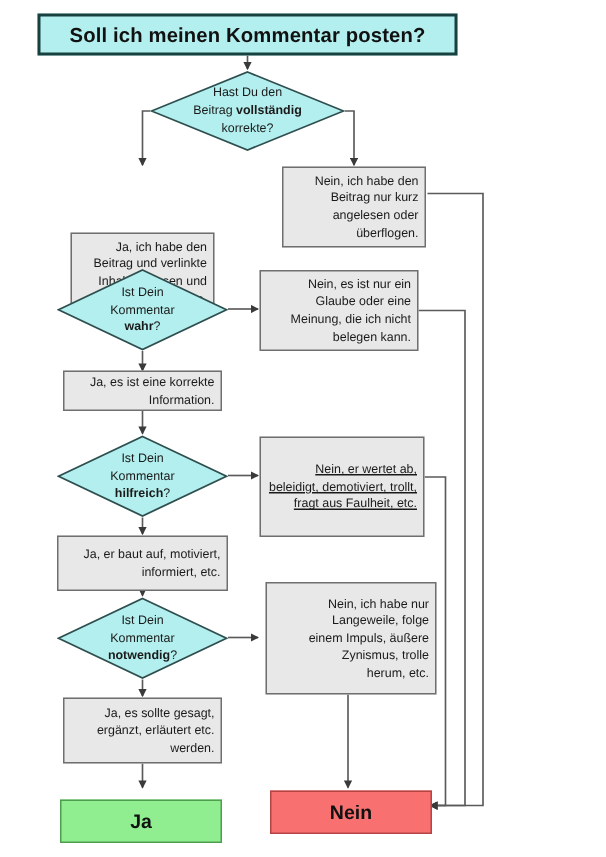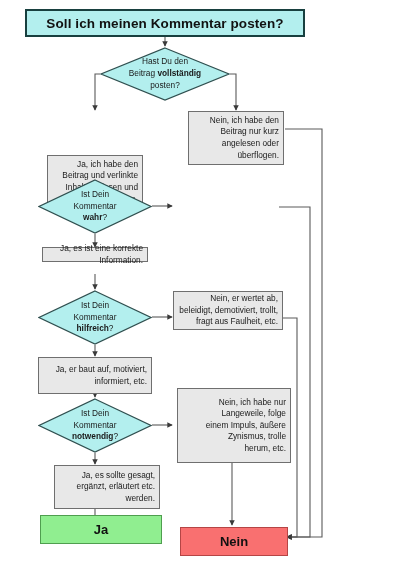--- a/index.html
+++ b/index.html
@@ -142,21 +142,21 @@
   </div>
 
   <div class="diamond-wrap" style="left:100px; top:47px; width:130px; height:54px;">
     <svg width="130" height="54" viewBox="0 0 130 54">
       <polygon points="65,1 129,27 65,53 1,27" fill="#b3efee" stroke="#2f4f4f" stroke-width="1.2"></polygon>
     </svg>
     <div class="diamond-label">
       <span class="lbl-inner">
         <span>Hast Du den</span><br>
         <span>Beitrag </span><b>vollständig</b><br>
-        <span>posten?</span>
+        <span>korrekte?</span>
       </span>
     </div>
   </div>
 
   <div class="node box" style="left:47px; top:111px; width:96px; height:54px;margin-top:44px;">
     <span>Ja, ich habe den Beitrag und verlinkte Inhalte gelesen und verstanden.</span>
   </div>
 
   <div class="node box" style="left:188px; top:111px; width:96px; height:54px;">
     <span>Nein, ich habe den Beitrag nur kurz angelesen oder überflogen.</span>
@@ -168,68 +168,71 @@
     </svg>
     <div class="diamond-label">
       <span class="lbl-inner">
         <span>Ist Dein</span><br>
         <span>Kommentar</span><br>
         <b>wahr</b><span>?</span>
       </span>
     </div>
   </div>
 
-  <div class="node box" style="left:42px; top:247px; width:106px; height:15px;">
+  <div class="node box" style="left:42px; top:247px; width:106px; height:27px;">
     <span>Ja, es ist eine korrekte Information.</span>
   </div>
 
+  <div class="node box" style="left:173px; top:180px; width:106px; height:54px;">
+    <span>Nein, es ist nur ein Glaube oder eine Meinung, die ich nicht belegen kann.</span>
+  </div>
 
   <div class="diamond-wrap" style="left:38px; top:290px; width:114px; height:55px;">
     <svg width="114" height="55" viewBox="0 0 114 55">
       <polygon points="57,1 113,27.5 57,54 1,27.5" fill="#b3efee" stroke="#2f4f4f" stroke-width="1.2"></polygon>
     </svg>
     <div class="diamond-label">
       <span class="lbl-inner">
         <span>Ist Dein</span><br>
         <span>Kommentar</span><br>
         <b>hilfreich</b><span>?</span>
       </span>
     </div>
   </div>
 
   <div class="node box" style="left:38px; top:357px; width:114px; height:37px;">
     <span>Ja, er baut auf, motiviert, informiert, etc.</span>
   </div>
 
-  <div class="node box" style="left:173px; top:291px; width:110px; height:39px;">
+  <div class="node box" style="left:173px; top:291px; width:110px; height:67px;text-decoration:underline;">
     <span>Nein, er wertet ab, beleidigt, demotiviert, trollt, fragt aus Faulheit, etc.</span>
   </div>
 
   <div class="diamond-wrap" style="left:38px; top:398px; width:114px; height:55px;">
     <svg width="114" height="55" viewBox="0 0 114 55">
       <polygon points="57,1 113,27.5 57,54 1,27.5" fill="#b3efee" stroke="#2f4f4f" stroke-width="1.2"></polygon>
     </svg>
     <div class="diamond-label">
       <span class="lbl-inner">
         <span>Ist Dein</span><br>
         <span>Kommentar</span><br>
         <b>notwendig</b><span>?</span>
       </span>
     </div>
   </div>
 
-  <div class="node box" style="left:54px; top:465px; width:106px; height:44px;">
+  <div class="node box" style="left:42px; top:465px; width:106px; height:44px;">
     <span>Ja, es sollte gesagt, ergänzt, erläutert etc. werden.</span>
   </div>
 
   <div class="node box" style="left:177px; top:388px; width:114px; height:75px;padding-left:24px;">
     <span>Nein, ich habe nur Langeweile, folge einem Impuls, äußere Zynismus, trolle herum, etc.</span>
   </div>
 
-  <div class="node terminal yes" style="left:40px; top:515px; width:122px; height:29px;">
+  <div class="node terminal yes" style="left:40px; top:533px; width:108px; height:29px;">
     <span>Ja</span>
   </div>
 
   <div class="node terminal no" style="left:180px; top:527px; width:108px; height:29px;">
     <span>Nein</span>
   </div>
 
 </div>
 
 </body></html>

